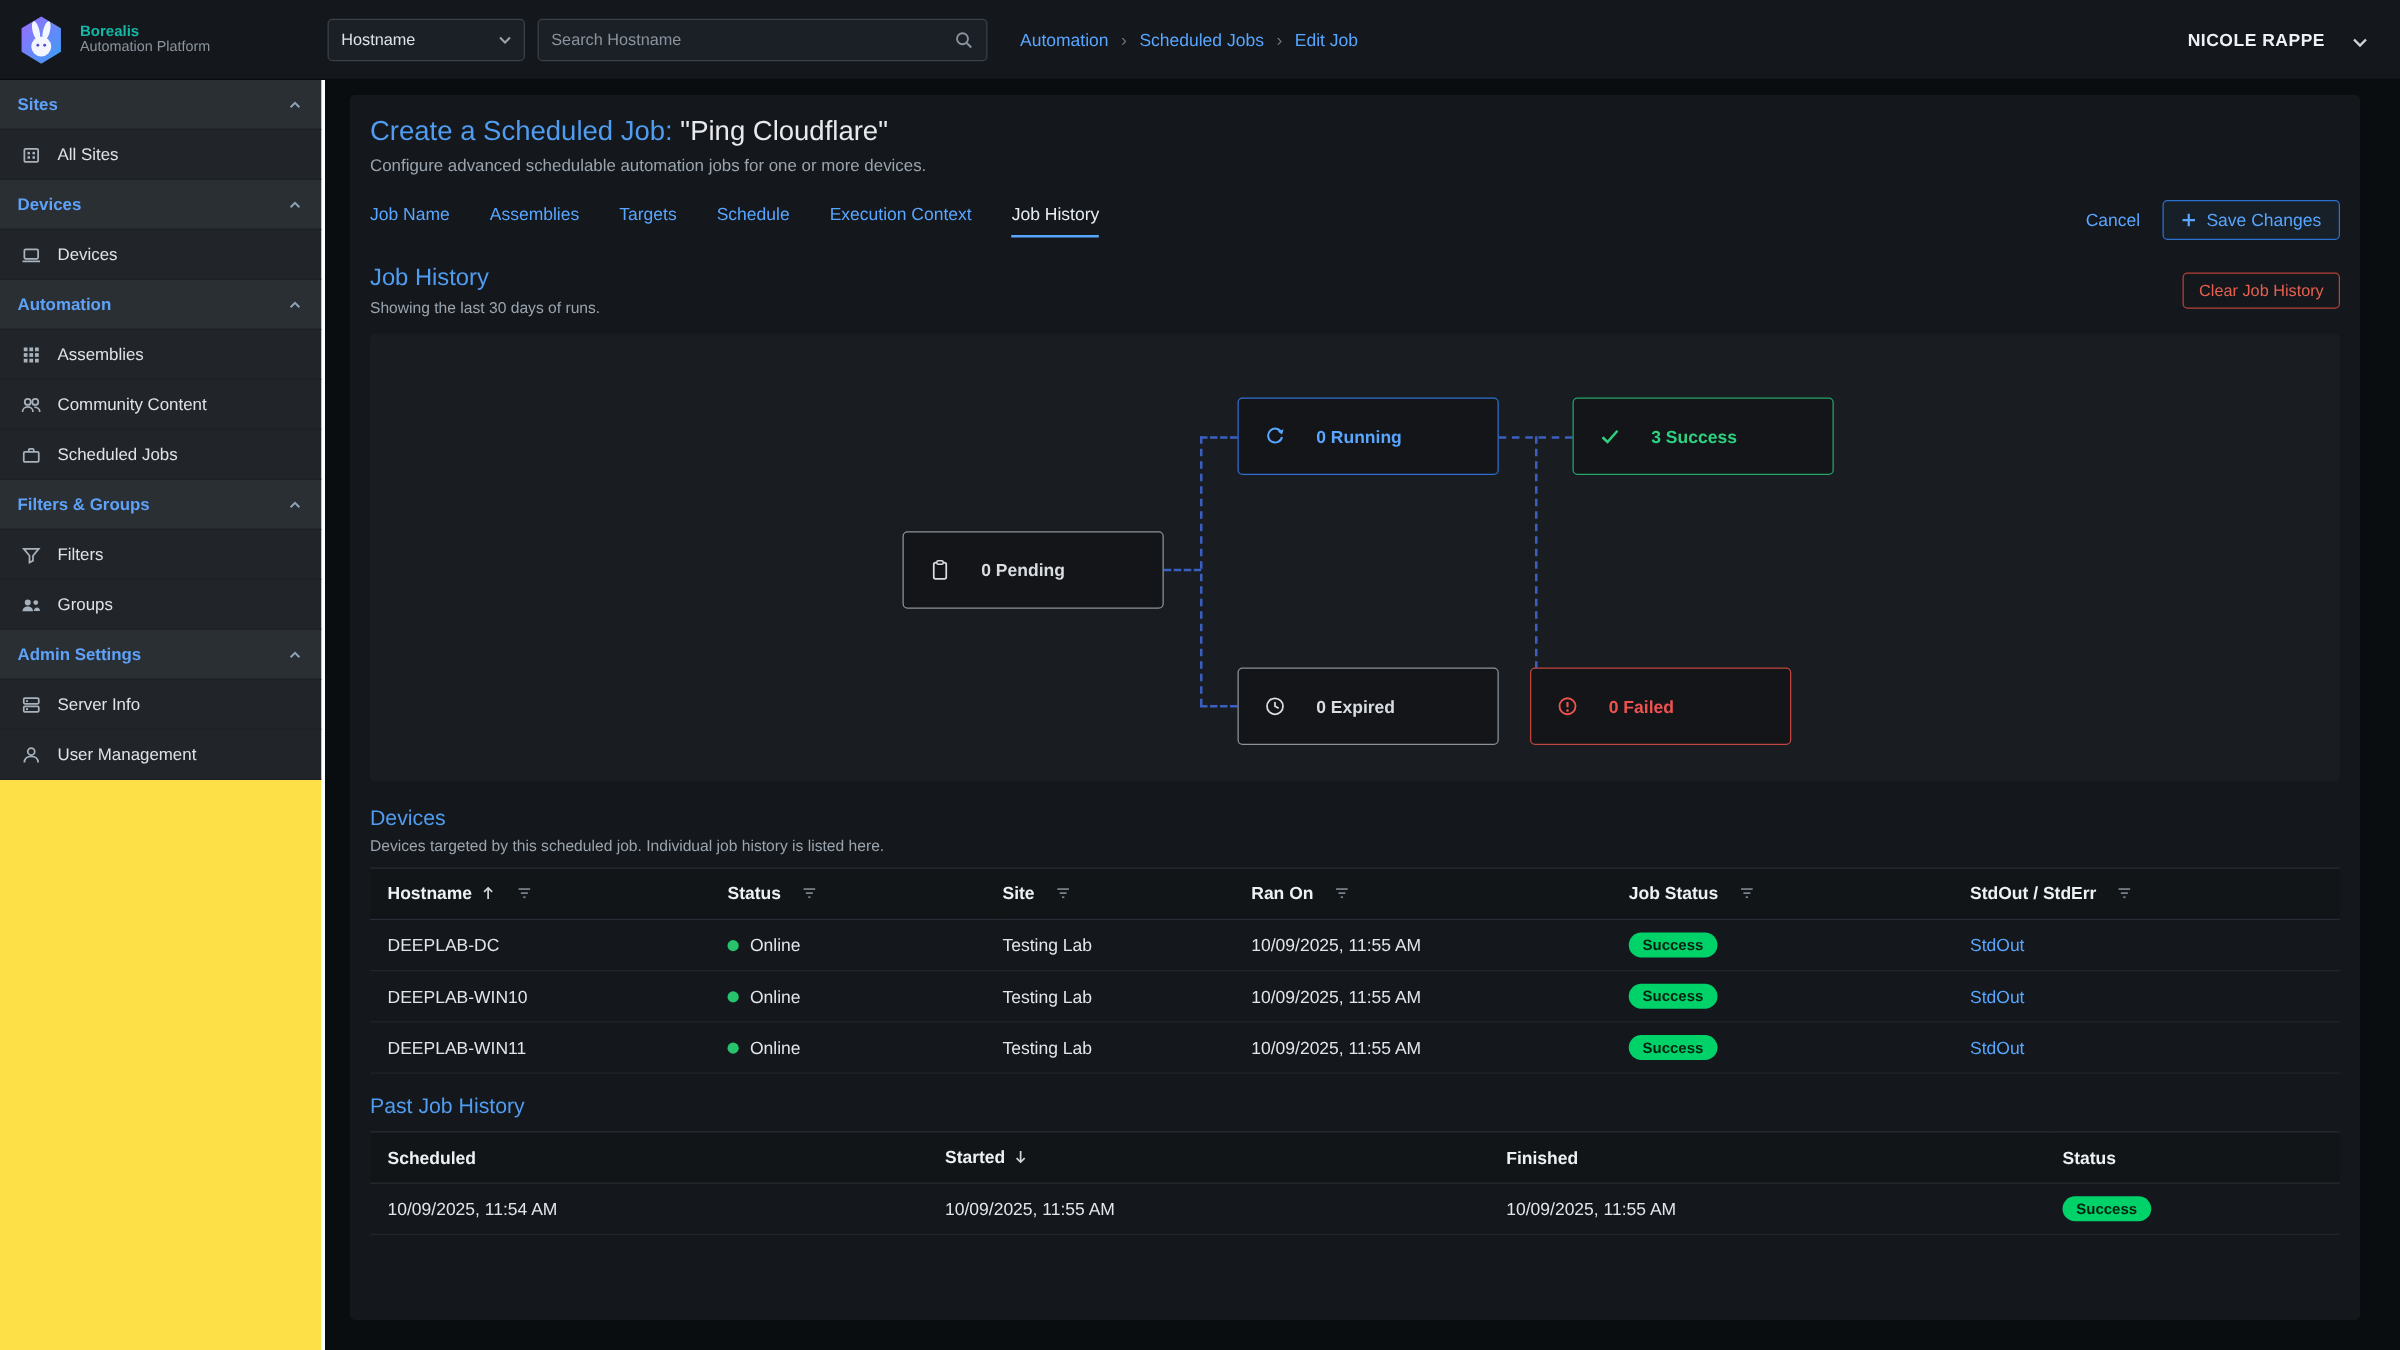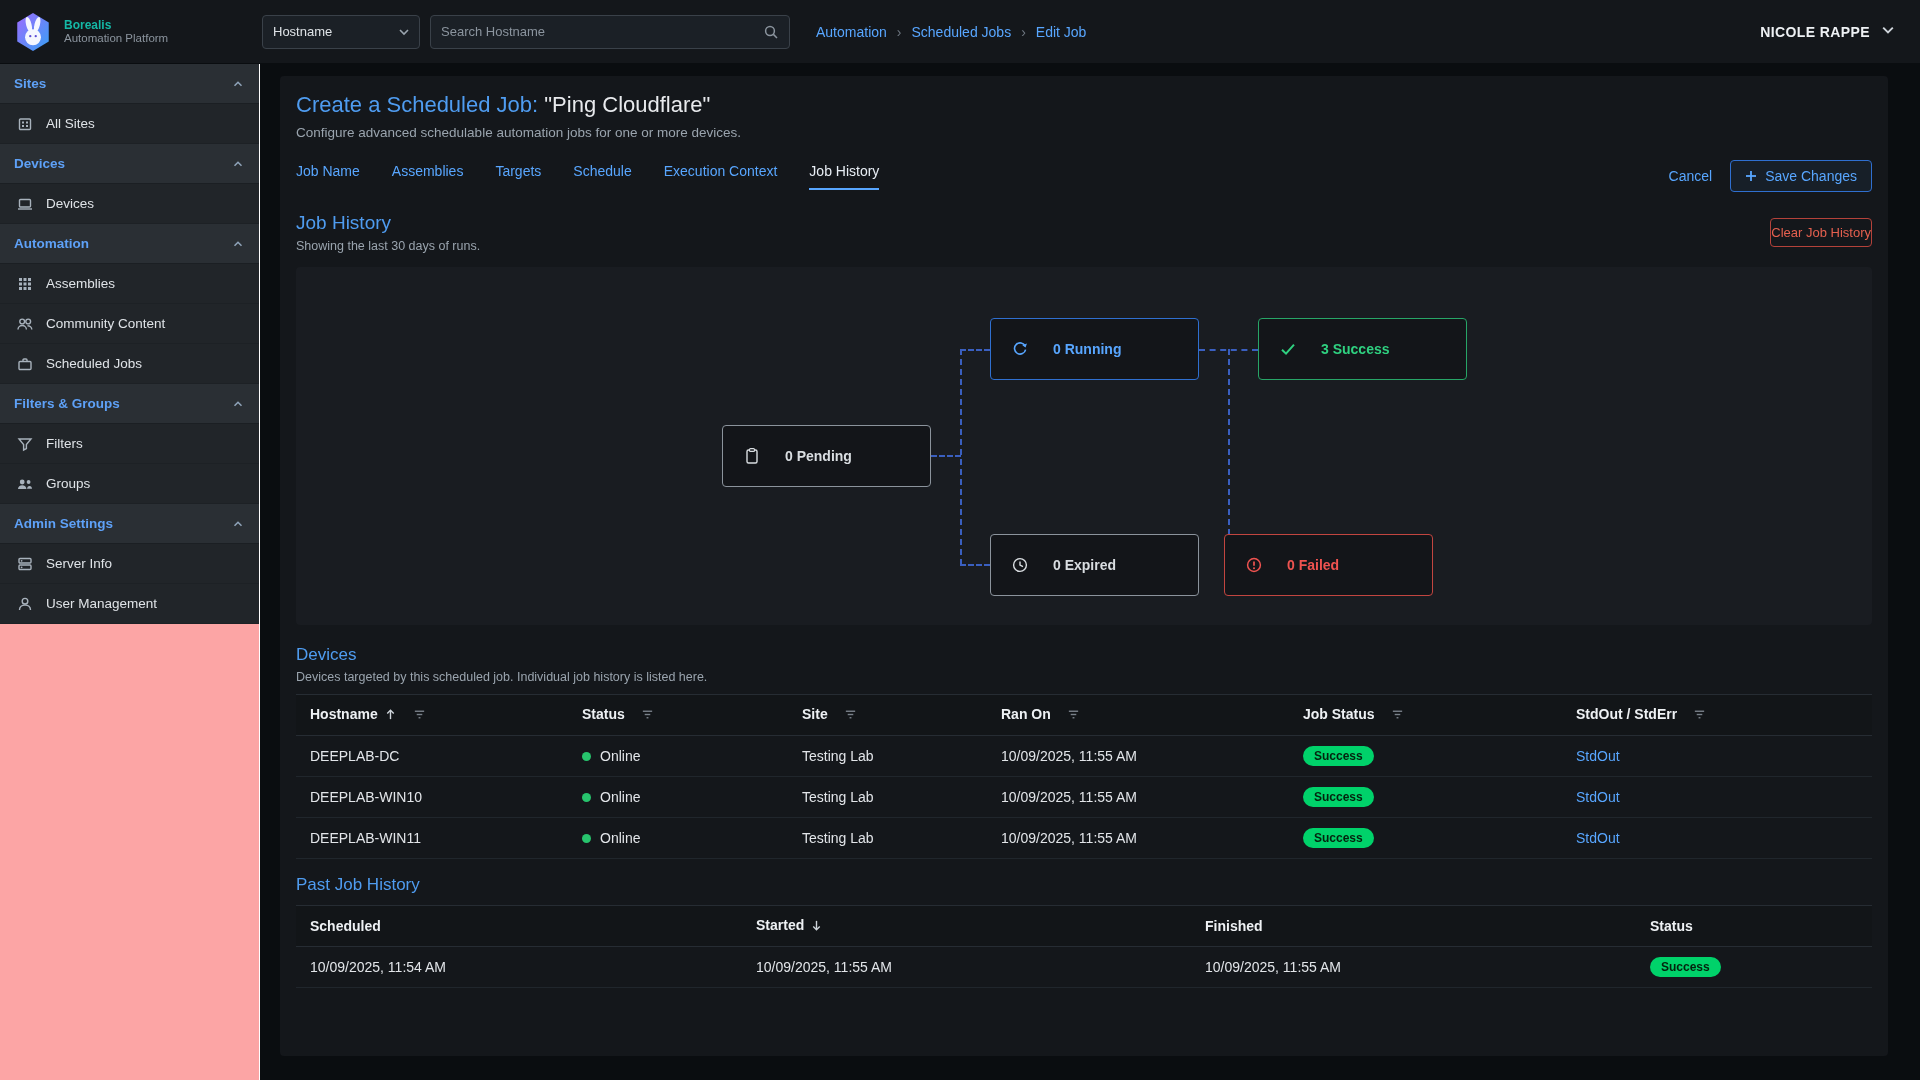--- a/index.html
+++ b/index.html
@@ -29,26 +29,26 @@
     display:flex; align-items:center; margin-left:10px; padding:0 10px;
   }
   .search-box input {
     flex:1; background:transparent; border:none; outline:none; color:#dfe3e7; font-size:13px;
     font-family:"Liberation Sans", sans-serif;
   }
   .search-box input::placeholder { color:#8b949e; }
   .crumbs { display:flex; align-items:center; gap:10px; margin-left:26px; font-size:14px; }
   .crumb { color:#58a6ff; cursor:pointer; }
   .crumb-sep { color:#6e7781; }
-  .userbox { margin-left:auto; margin-right:26px; display:flex; align-items:flex-start; gap:12px; cursor:pointer; }
+  .userbox { margin-left:auto; margin-right:26px; display:flex; align-items:flex-end; gap:22px; cursor:pointer; }
   .user-name { font-size:14px; letter-spacing:0.4px; color:#eef1f4; font-weight:bold; }
 
   
   .shell { display:flex; height:1016px; }
-  .sidebar { width:260px; flex:none; background:#fca5a5; border-right:1px solid #ffffff; }
+  .sidebar { width:260px; flex:none; background:#fde047; border-right:3px solid #ffffff; }
   .main { flex:1; overflow:hidden; }
 
   
   .side-section {
     height:40px; background:#2a2f34; display:flex; align-items:center; justify-content:space-between;
     padding:0 14px; cursor:pointer; border-bottom:1px solid #1b1f23;
   }
   .side-section .sec-label { color:#5ea1f7; font-weight:bold; font-size:13.5px; }
   .side-item {
     height:40px; display:flex; align-items:center; gap:12px; padding:0 16px;
@@ -76,21 +76,21 @@
   .save-btn {
     display:flex; align-items:center; gap:8px; border:1px solid #2f6fd0; color:#58a6ff;
     background:rgba(88,166,255,0.06); border-radius:4px; padding:7px 14px; font-size:14px; cursor:pointer;
   }
 
   .section-row { display:flex; align-items:center; justify-content:space-between; margin-top:20px; }
   .section-h { color:#4f9cf0; font-size:19px; }
   .section-sub { color:#9aa4ae; font-size:12.5px; margin-top:5px; }
   .clear-btn {
     border:1px solid #b4423a; color:#e5604f; background:transparent; border-radius:4px;
-    padding:6px 0; font-size:13px; cursor:pointer; font-family:"Liberation Sans", sans-serif;
+    padding:6px 12px; font-size:13px; cursor:pointer; font-family:"Liberation Sans", sans-serif;
   }
 
   
   .flow-panel { position:relative; margin-top:14px; height:358px; background:#191c21; border-radius:4px; }
   .flow-box {
     position:absolute; width:209px; height:62px; display:flex; align-items:center; gap:24px;
     padding-left:20px; background:#131519; border:1px solid; border-radius:4px; font-weight:bold; font-size:14px;
   }
   .fb-pending { left:426px; top:158px; border-color:#8b939c; color:#d9dde1; }
   .fb-running { left:694px; top:51px;  border-color:#2f6fd0; color:#58a6ff; }

